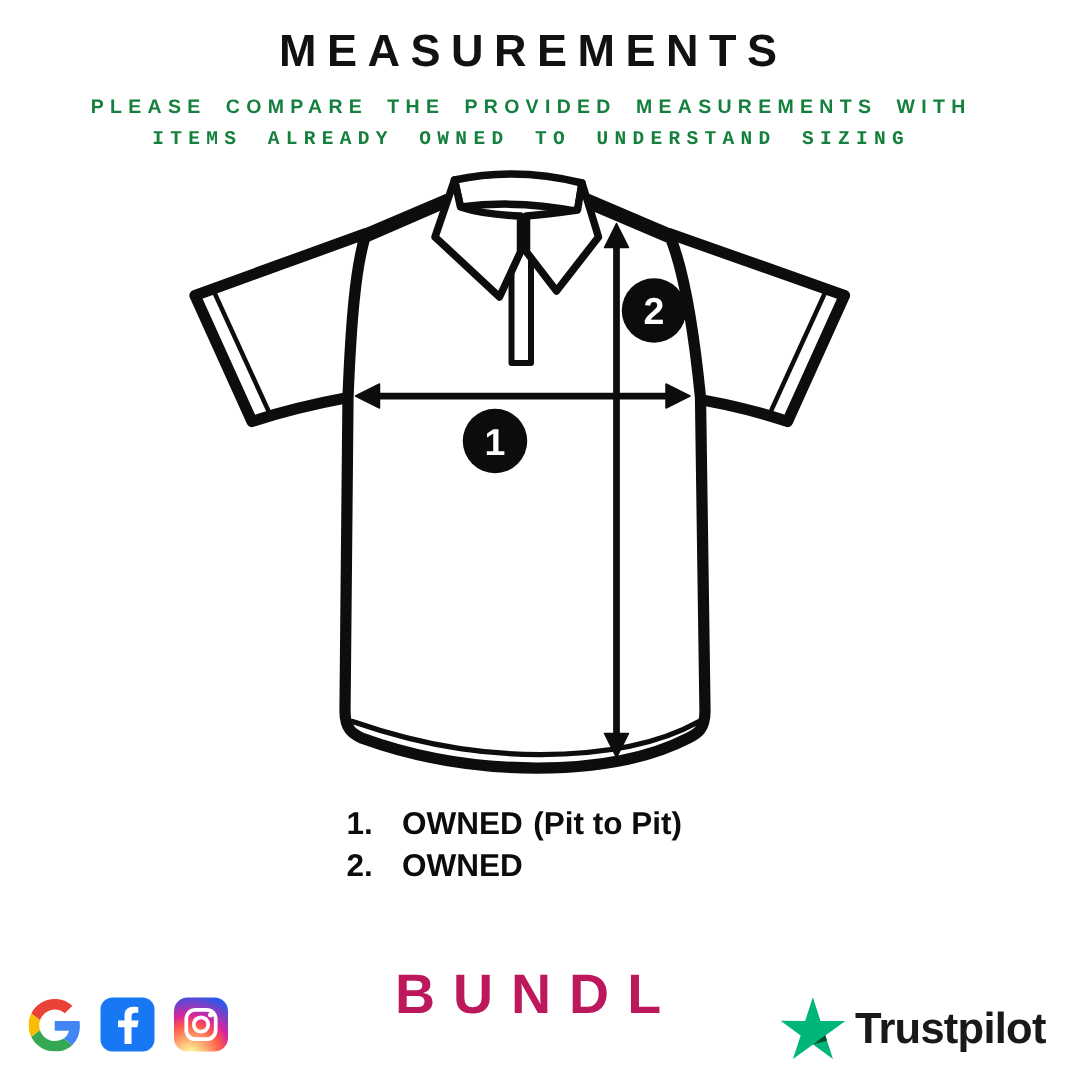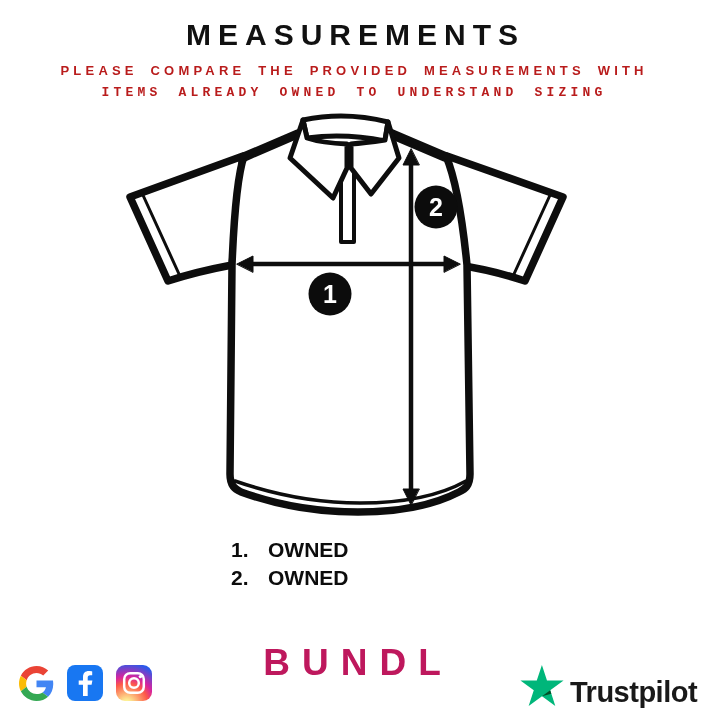--- a/index.html
+++ b/index.html
@@ -4,21 +4,21 @@
 <style>
   * { margin:0; padding:0; box-sizing:border-box; }
   html,body { width:720px; height:720px; }
   body { font-family:"Liberation Sans", sans-serif; background:#ffffff; }
   .page { position:relative; width:704px; height:720px; background:#ffffff; overflow:hidden; }
 
   
   .hdr { position:absolute; top:18px; left:0; right:0; text-align:center; color:#111; }
   .hdr h1 { font-size:30px; font-weight:800; letter-spacing:7px; padding-left:7px; color:#111; }
   .sub { font-size:13px; font-weight:700; letter-spacing:4.2px; padding-left:4.2px; word-spacing:5px;
-         line-height:22px; color:#b91c1c; margin-top:8px; }
+         line-height:22px; color:#15803d; margin-top:8px; }
   .sub + .sub { margin-top:0;font-family:Liberation Mono, monospace; }
 
   
   .diagram { position:absolute; inset:0; width:720px; height:720px; }
 
   
   .legend { position:absolute; left:231px; top:538px; color:#0c0c0c; }
   .legend-row { display:flex; align-items:baseline; height:28px; font-size:21px; font-weight:700; }
   .legend-num { width:37px; }
   .legend-lbl { }
@@ -28,21 +28,21 @@
   .social { position:absolute; left:18px; top:665px; display:flex; gap:13px; align-items:center; }
   .icon-box { width:36px; height:36px; display:flex; align-items:center; justify-content:center; }
   .fb { background:#1877F2; border-radius:8px; }
   .ig { border-radius:9px;
         background:radial-gradient(circle at 30% 110%, #fdf497 0%, #fdf497 8%, #fd5949 45%, #d6249f 60%, #285AEB 90%); }
 
   .brand { position:absolute; left:0; right:0; top:644px; text-align:center; color:#be185d; }
   .brand-name { font-size:37px; font-weight:800; letter-spacing:12px; padding-left:12px; line-height:38px; }
   .brand-domain { font-size:12px; font-weight:700; letter-spacing:3.4px; padding-left:3.4px; margin-top:1px; }
 
-  .trustpilot { position:absolute; left:519px; top:663px; display:flex; align-items:flex-end; gap:5px; }
+  .trustpilot { position:absolute; left:519px; top:663px; display:flex; align-items:center; gap:5px; }
   .tp-label { font-size:29px; font-weight:600; color:#191919; letter-spacing:-0.5px; }
 </style>
 </head>
 <body>
 
 <div class="page">
 
   <div class="hdr">
     <h1>MEASUREMENTS</h1>
     <div class="sub">PLEASE COMPARE THE PROVIDED MEASUREMENTS WITH</div>
@@ -96,20 +96,21 @@
     <g>
       <circle cx="436" cy="207" r="21.5" fill="#0c0c0c"></circle>
       <text x="436" y="216" text-anchor="middle" fill="#ffffff" font-family="Liberation Sans, sans-serif" font-size="25" font-weight="700">2</text>
     </g>
   </svg>
 
   <div class="legend">
     <div class="legend-row">
       <span class="legend-num">1.</span>
       <span class="legend-lbl">OWNED</span>
+      <span class="legend-det">(Pit to Pit)</span>
     </div>
     <div class="legend-row">
       <span class="legend-num">2.</span>
       <span class="legend-lbl">OWNED</span>
     </div>
   </div>
 
   <div class="social">
     <div class="icon-box">
       <svg width="35" height="35" viewBox="0 0 48 48">

